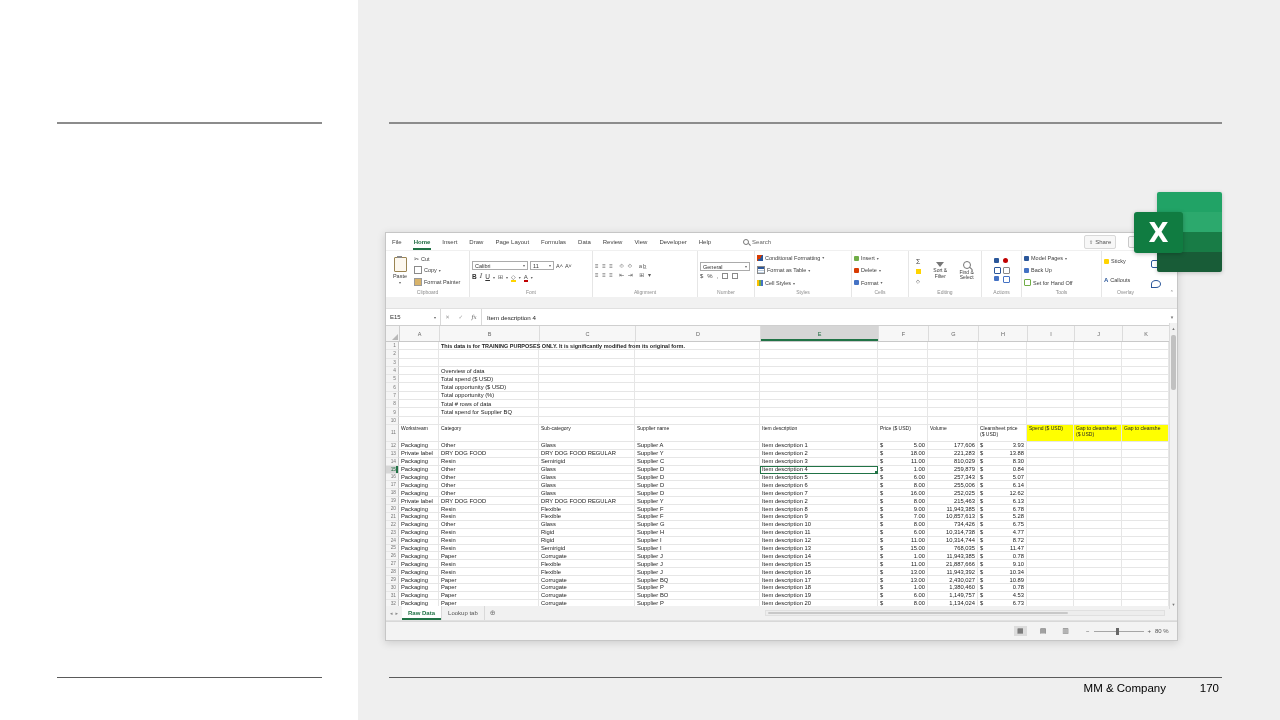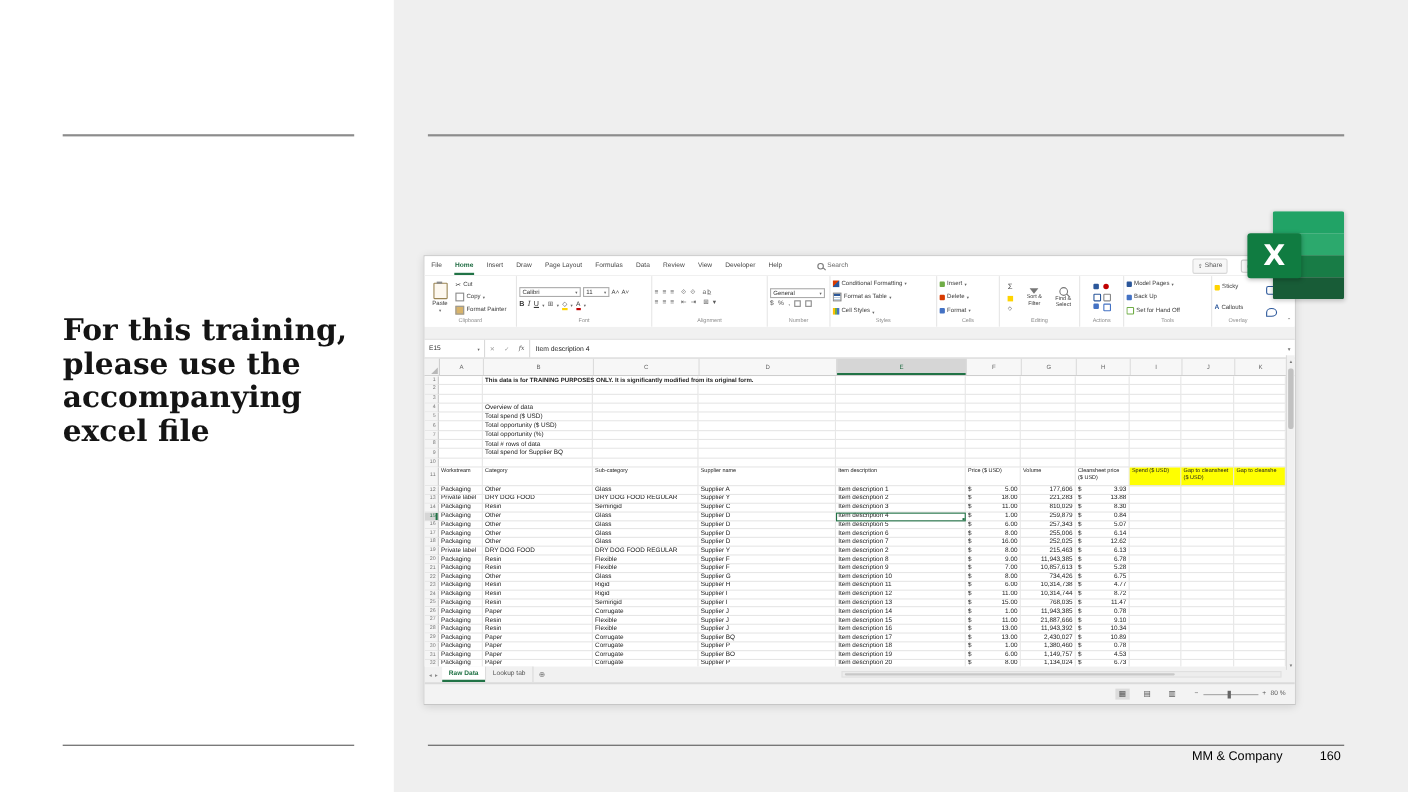--- a/index.html
+++ b/index.html
@@ -119,26 +119,22 @@
 <body>
 
 <div id="stage">
   <div class="gray-panel"></div>
 
   <div class="rule" style="left:57px;top:122px;width:265px;"></div>
   <div class="rule" style="left:389px;top:122px;width:833px;"></div>
   <div class="rule thin" style="left:57px;top:677px;width:265px;"></div>
   <div class="rule thin" style="left:389px;top:677px;width:833px;"></div>
 
-  <div class="slide-title">For this training,
-please use the
-accompanying
-excel file</div>
   <div class="footer-company">MM &amp; Company</div>
-  <div class="footer-page">160</div>
+  <div class="footer-page">170</div>
 
   <div class="xlwin">
 
     <div class="tabrow">
       <div id="ribbon-tabs" style="display:flex;height:100%;">
           <div class="rtab">File</div>
           <div class="rtab active">Home</div>
           <div class="rtab">Insert</div>
           <div class="rtab">Draw</div>
           <div class="rtab">Page Layout</div>

